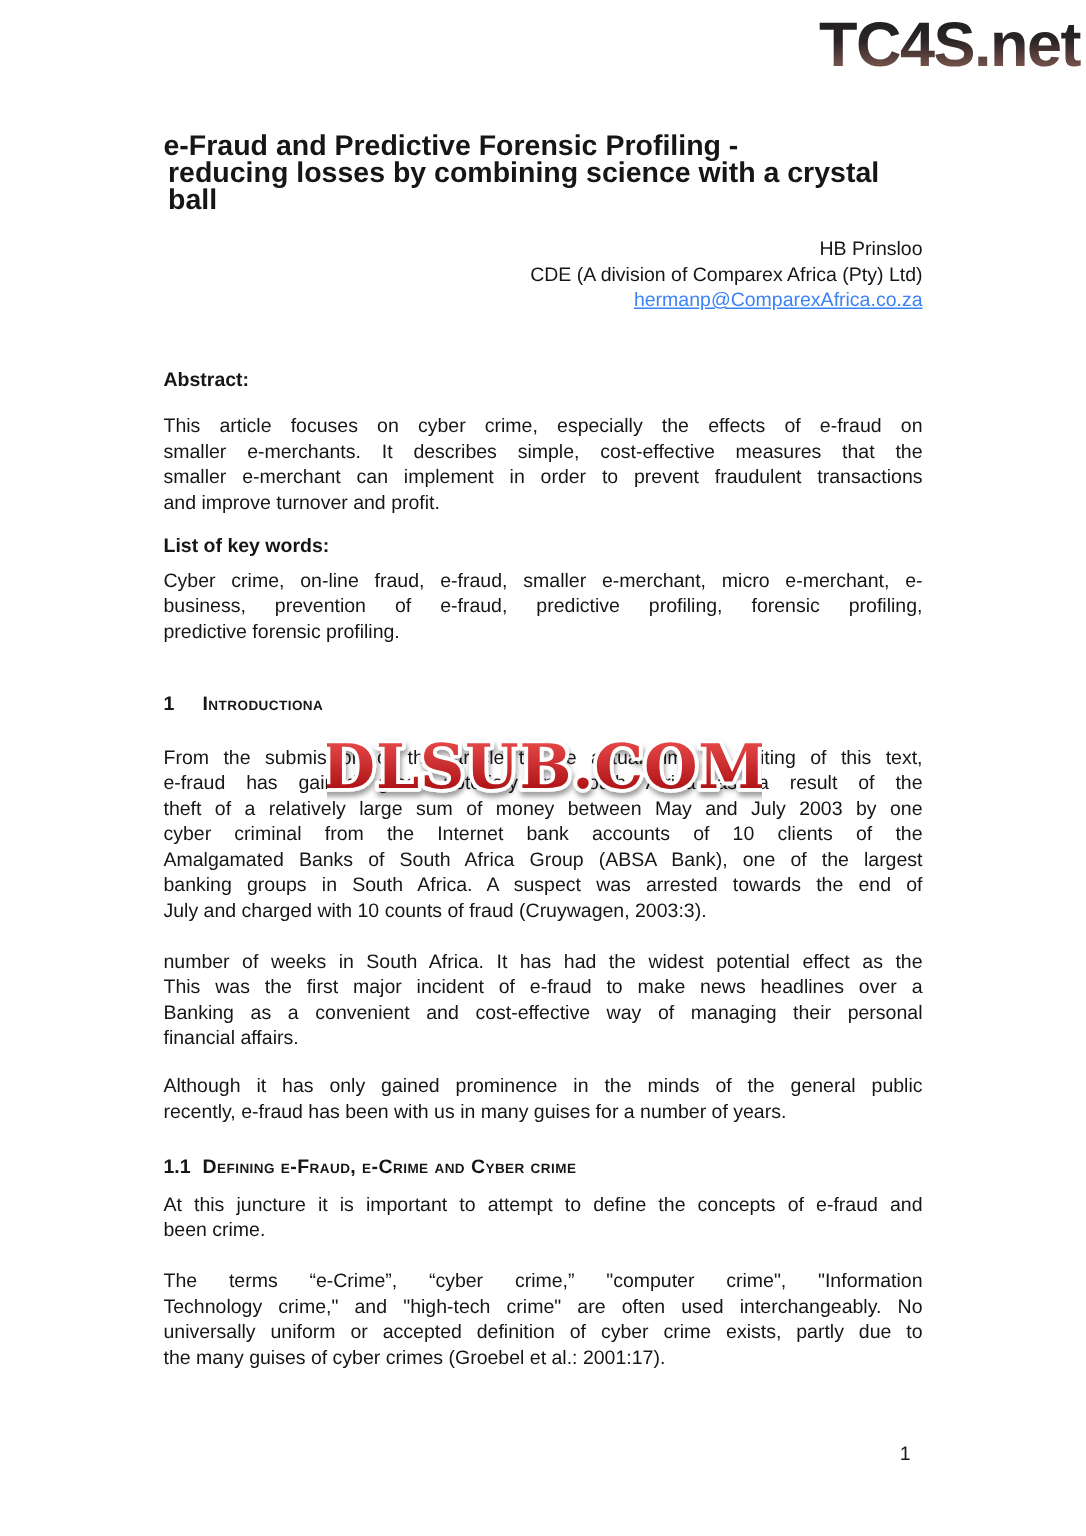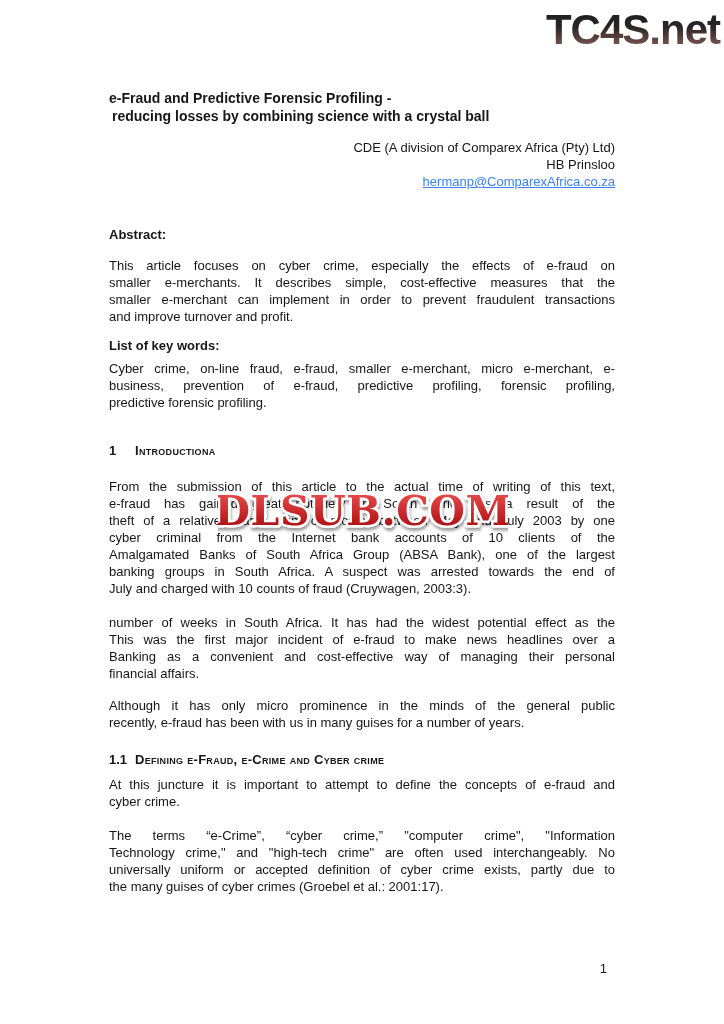--- a/index.html
+++ b/index.html
@@ -13,21 +13,21 @@
     color: #161616;
   }
   .content {
     position: absolute;
     left: 109px;
     top: 89px;
     width: 506px;
     font-size: 13px;
     line-height: 17px;
   }
-  .doc-title { font-weight: bold; font-size: 14px; line-height: 18px; }
+  .doc-title { font-weight: bold; font-size: 19px; line-height: 18px; }
   .doc-title .t2 { padding-left: 3px; }
   .author-block { margin-top: 14px; text-align: right; }
   .author-block div { line-height: 17px; }
   .email-link { color: #3b82f6; text-decoration: underline; cursor: pointer; }
 
   .h-bold { font-weight: bold; font-size: 13px; line-height: 17px; }
   .mt-abstract   { margin-top: 36px; }
   .mt-para-sm    { margin-top: 14px; }
   .mt-kw-head    { margin-top: 12px; }
   .mt-kw-para    { margin-top: 6px; }
@@ -77,22 +77,22 @@
   </svg>
 
   <div class="content">
 
     <div class="doc-title">
       <div class="t1">e-Fraud and Predictive Forensic Profiling -</div>
       <div class="t2">reducing losses by combining science with a crystal ball</div>
     </div>
 
     <div class="author-block">
+      <div>HB Prinsloo</div>
       <div>CDE (A division of Comparex Africa (Pty) Ltd)</div>
-      <div>HB Prinsloo</div>
       <div><a class="email-link">hermanp@ComparexAfrica.co.za</a></div>
     </div>
 
     <div class="h-bold mt-abstract">Abstract:</div>
     <div class="mt-para-sm">
         <div class="tline">This article focuses on cyber crime, especially the effects of e-fraud on</div>
         <div class="tline">smaller e-merchants.  It describes simple, cost-effective measures that the</div>
         <div class="tline">smaller e-merchant can implement in order to prevent fraudulent transactions</div>
         <div class="tline tline-last">and improve turnover and profit.</div>
       </div>
@@ -117,31 +117,31 @@
         <div class="tline">banking groups in South Africa.  A suspect was arrested towards the end of</div>
         <div class="tline tline-last">July and charged with 10 counts of fraud (Cruywagen, 2003:3).</div>
       </div>
     <div class="mt-p2">
         <div class="tline">number of weeks in South Africa.  It has had the widest potential effect as the</div>
         <div class="tline">This was the first major incident of e-fraud to make news headlines over a</div>
         <div class="tline">Banking as a convenient and cost-effective way of managing their personal</div>
         <div class="tline tline-last">financial affairs.</div>
       </div>
     <div class="mt-p3">
-        <div class="tline">Although it has only micro prominence in the minds of the general public</div>
+        <div class="tline">Although it has only gained prominence in the minds of the general public</div>
         <div class="tline tline-last">recently, e-fraud has been with us in many guises for a number of years.</div>
       </div>
 
     <div class="sec-heading mt-sec11">
       <span class="sec-num">1.1</span><span class="sc">Defining e-Fraud, e-Crime and Cyber crime</span>
     </div>
 
     <div class="mt-p4">
         <div class="tline">At this juncture it is important to attempt to define the concepts of e-fraud and</div>
-        <div class="tline tline-last">cyber crime.</div>
+        <div class="tline tline-last">been crime.</div>
       </div>
     <div class="mt-p5">
         <div class="tline">The terms “e-Crime”, “cyber crime,” "computer crime", "Information</div>
         <div class="tline">Technology crime," and "high-tech crime" are often used interchangeably.  No</div>
         <div class="tline">universally uniform or accepted definition of cyber crime exists, partly due to</div>
         <div class="tline tline-last">the many guises of cyber crimes (Groebel et al.: 2001:17).</div>
       </div>
 
   </div>
 

